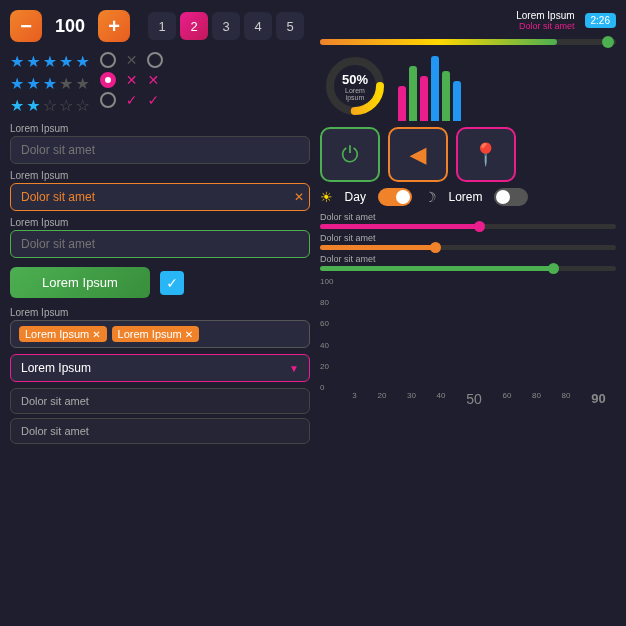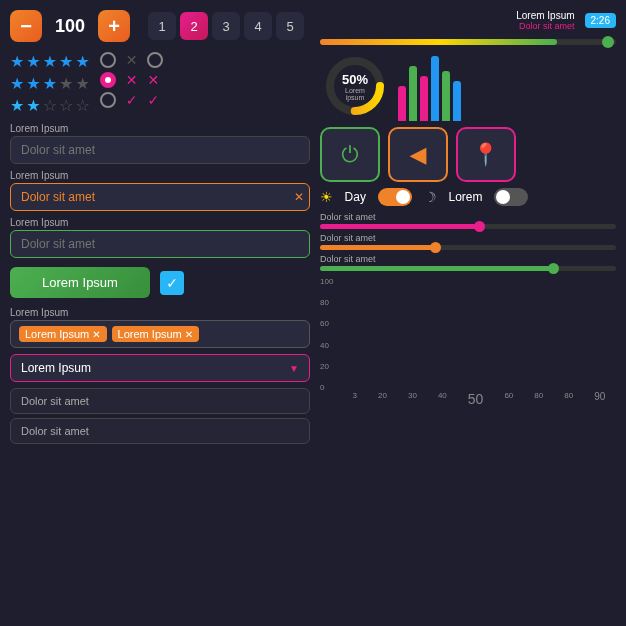--- a/index.html
+++ b/index.html
@@ -716,18 +716,18 @@
 
         <div style="position:absolute;bottom:0;left:22px;right:0;display:flex;justify-content:space-around;">
           <span style="font-size:8px;color:#888;">3</span>
           <span style="font-size:8px;color:#888;">20</span>
           <span style="font-size:8px;color:#888;">30</span>
           <span style="font-size:8px;color:#888;">40</span>
           <span style="font-size:14px;color:#888;">50</span>
           <span style="font-size:8px;color:#888;">60</span>
           <span style="font-size:8px;color:#888;">80</span>
           <span style="font-size:8px;color:#888;">80</span>
-          <span style="font-size:10px;color:#888;">90</span>
+          <span style="font-size:13px;color:#888;font-weight:bold;">90</span>
         </div>
       </div>
     </div>
   </div>
 </div>
 
 </body></html>

